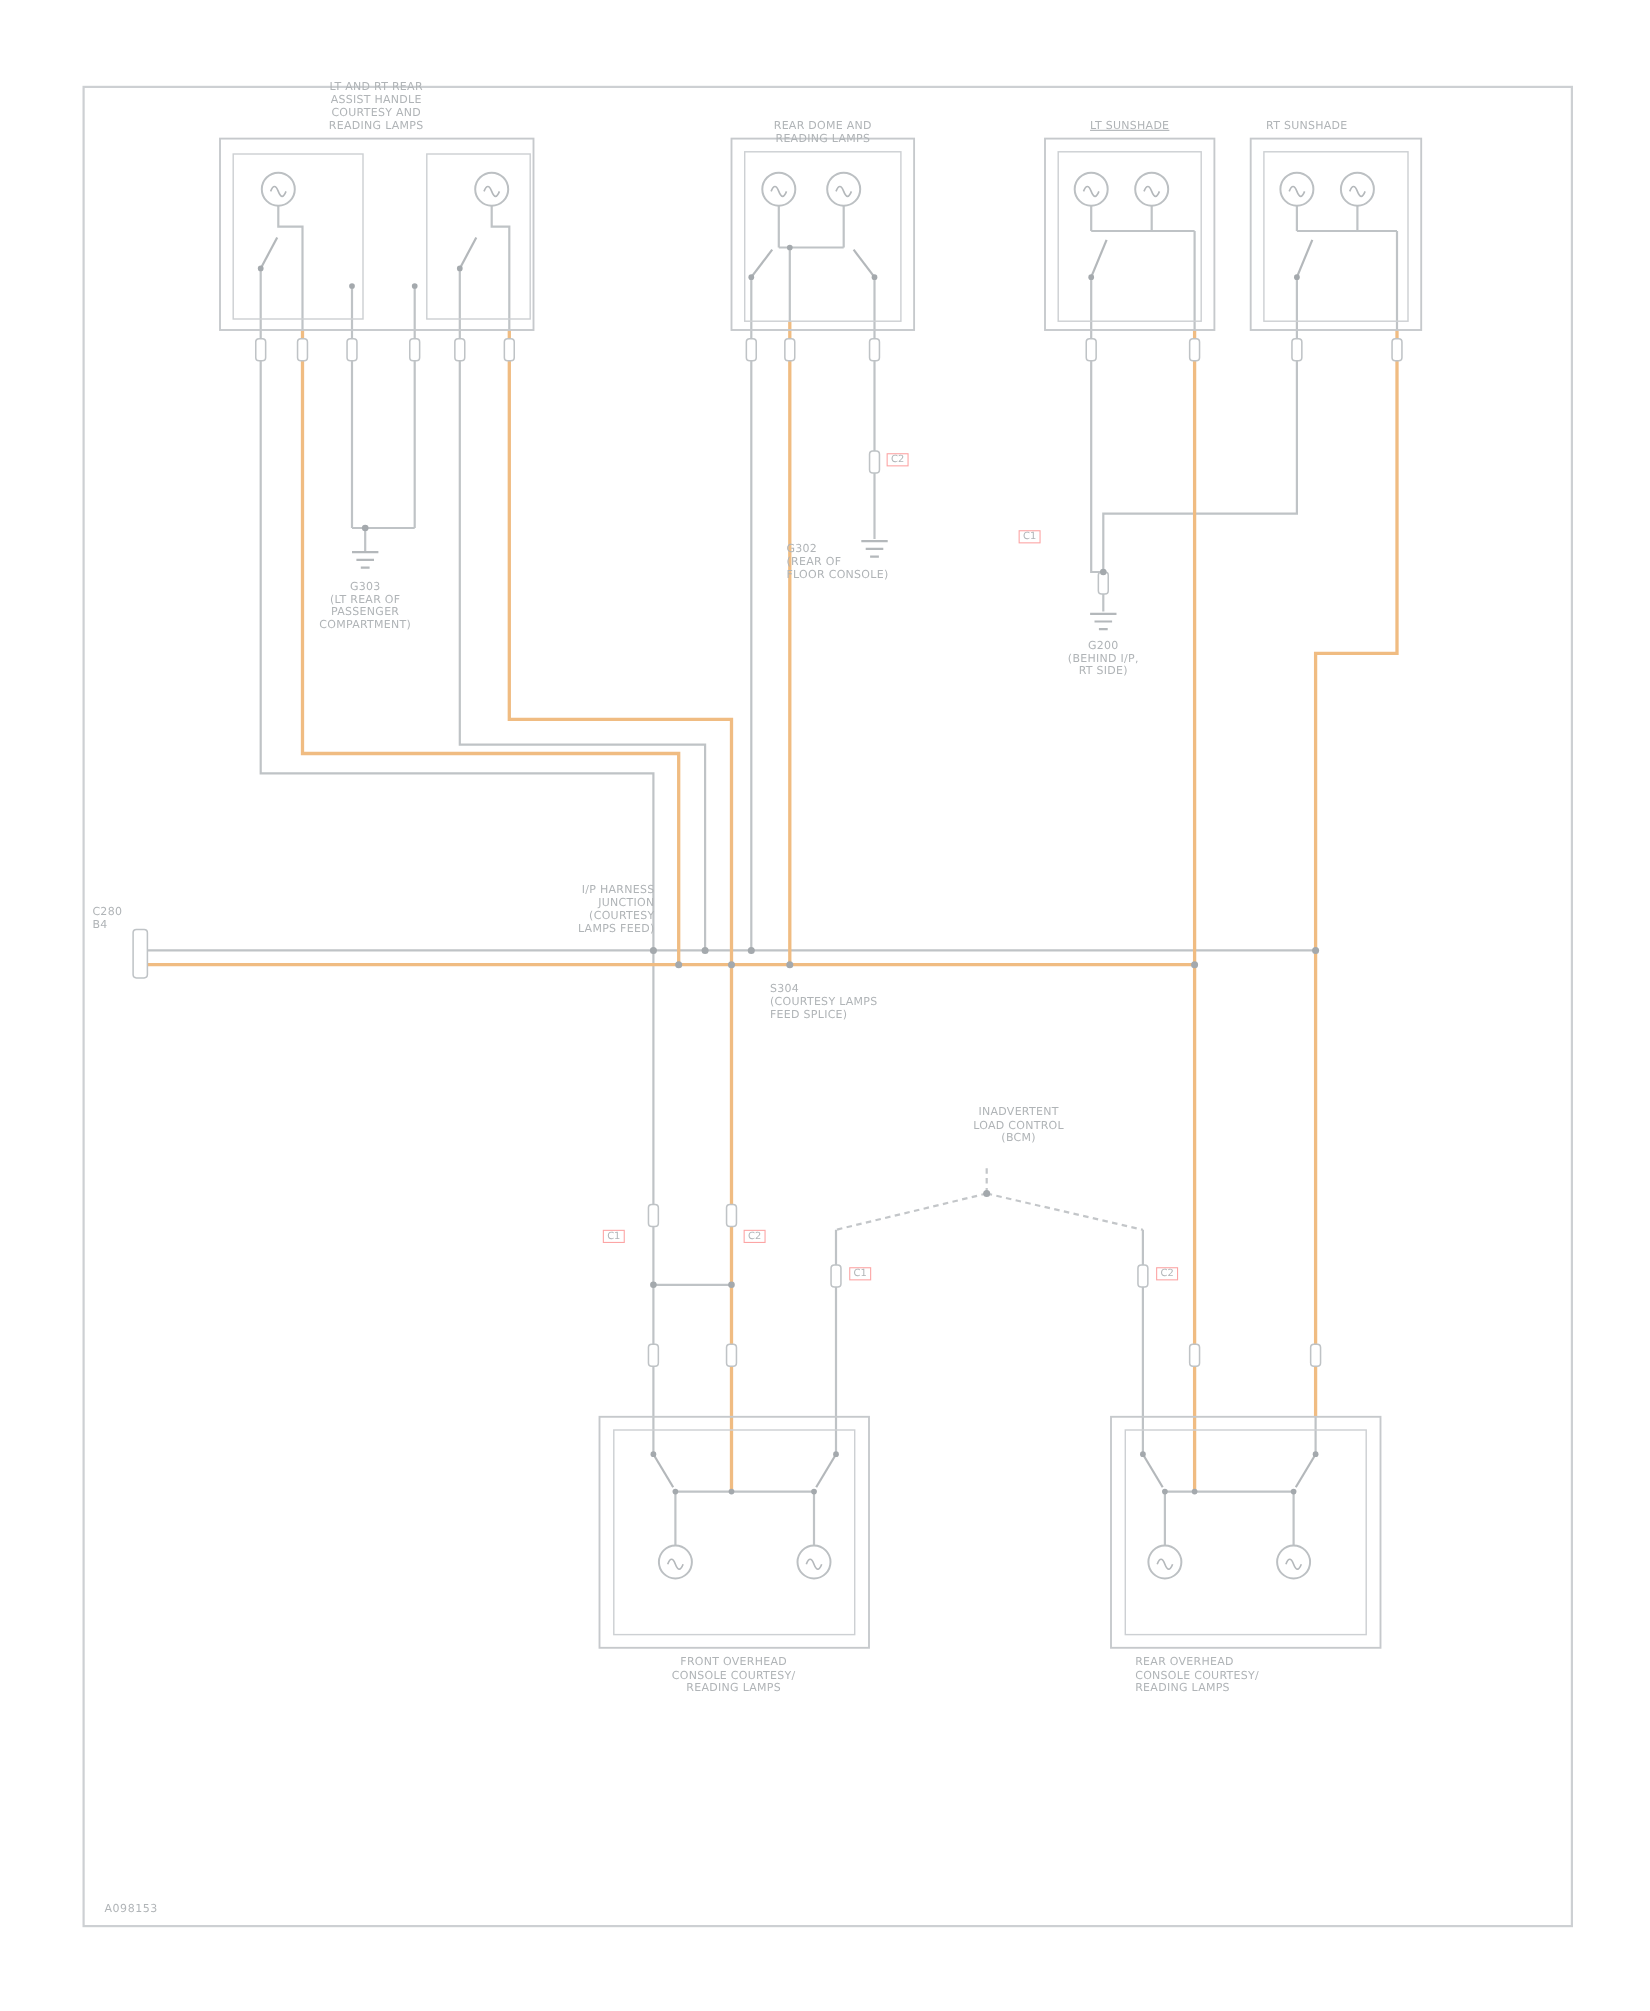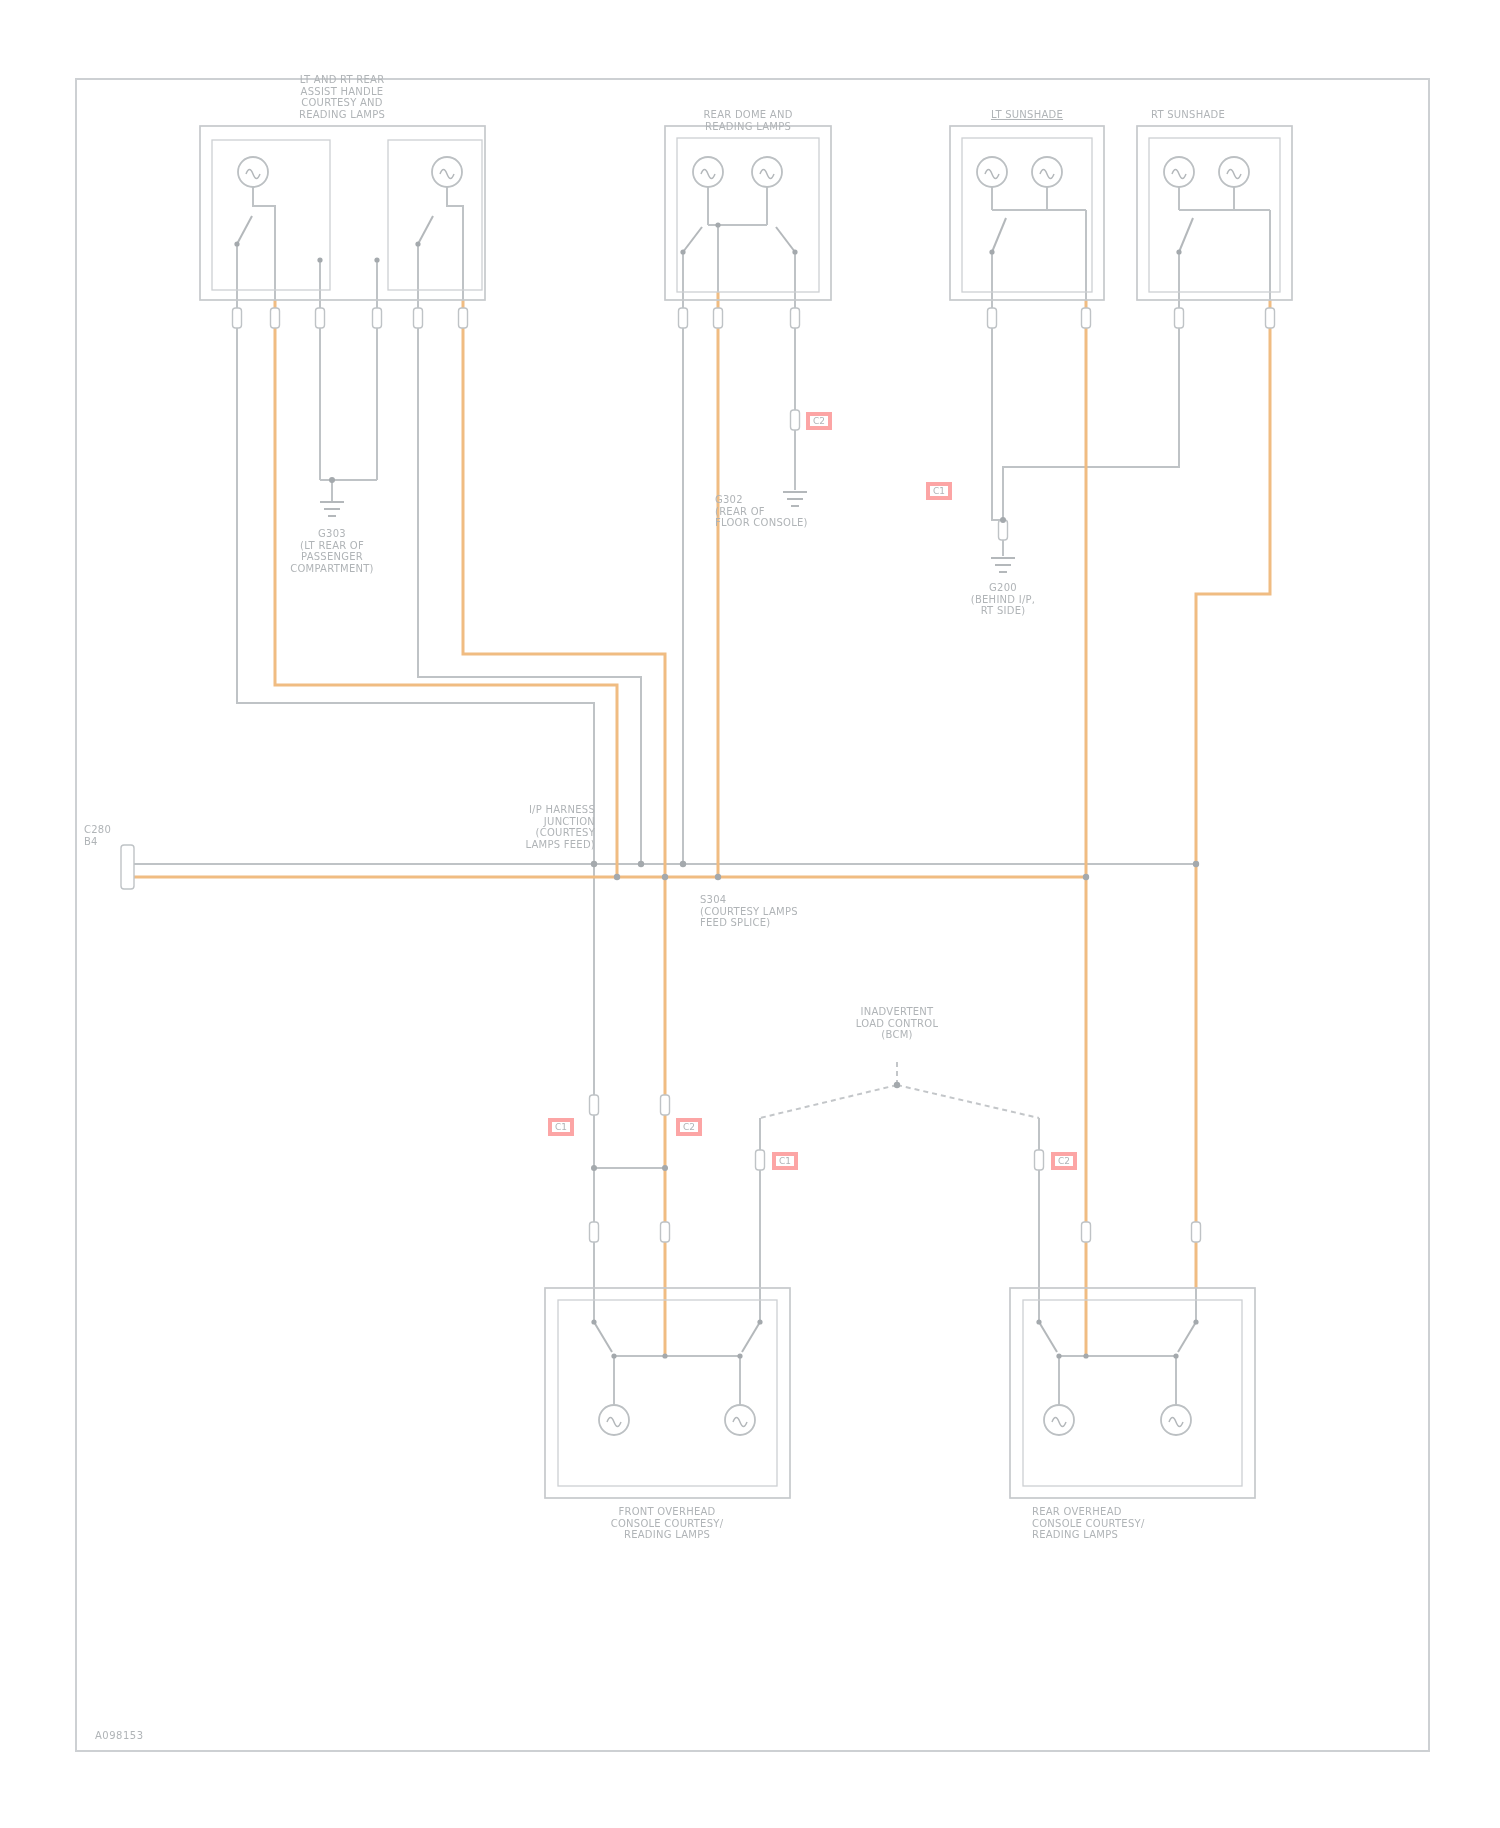--- a/index.html
+++ b/index.html
@@ -12,21 +12,21 @@
     border:2px solid #cdd0d3; background:#ffffff;
   }
   svg.wires { position:absolute; left:0; top:0; filter:blur(0.45px); }
   .lbl {
     position:absolute; color:#b0b4b7; font-size:10px; line-height:11.5px;
     letter-spacing:.25px; white-space:pre-line; text-transform:uppercase;
     filter:blur(0.55px);
   }
   .mini {
     position:absolute; color:#b0b4b7; font-size:9px; line-height:10px;
-    border:4px solid #fca5a5; background:#fff; padding:0 3px;
+    border:1px solid #fca5a5; background:#fff; padding:0 3px;
     filter:blur(0.45px);
   }
   .footer { font-size:10px; letter-spacing:.5px; }
 </style>
 </head>
 <body>
 
 <div class="page">
   <div class="frame"></div>
 
@@ -249,21 +249,21 @@
 
   <div class="lbl" style="left:84px; top:824px; width:44px; text-align:left;">C280
 B4</div>
   <div class="lbl" style="left:455px; top:804px; width:140px; text-align:right;">I/P HARNESS
 JUNCTION
 (COURTESY
 LAMPS FEED)</div>
   <div class="lbl" style="left:700px; top:894px; width:170px; text-align:left;">S304
 (COURTESY LAMPS
 FEED SPLICE)</div>
-  <div class="lbl" style="left:817px; top:1006px; width:160px; text-align:center;">INADVERTENT
+  <div class="lbl" style="left:846px; top:1006px; width:160px; text-align:center;">INADVERTENT
 LOAD CONTROL
 (BCM)</div>
 
   <div class="lbl" style="left:567px; top:1506px; width:200px; text-align:center;">FRONT OVERHEAD
 CONSOLE COURTESY/
 READING LAMPS</div>
   <div class="lbl" style="left:1032px; top:1506px; width:200px; text-align:left;">REAR OVERHEAD
 CONSOLE COURTESY/
 READING LAMPS</div>
 

